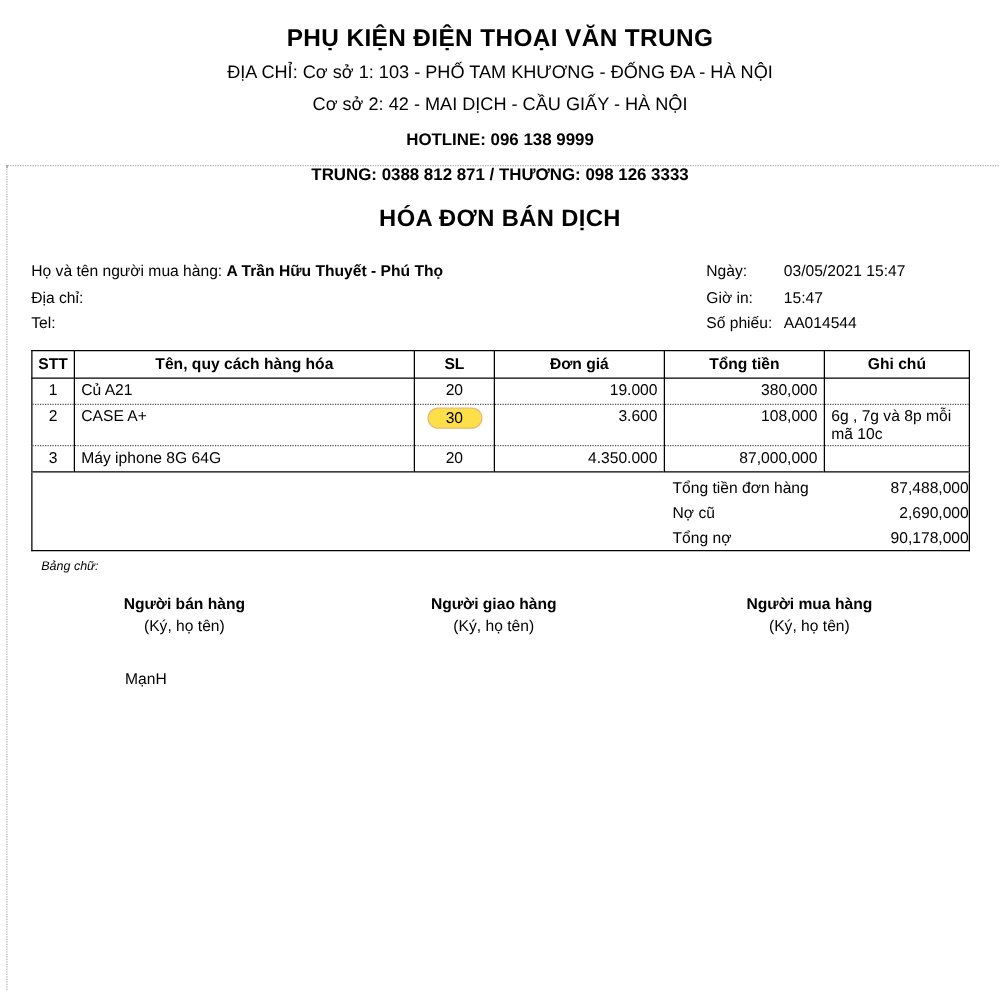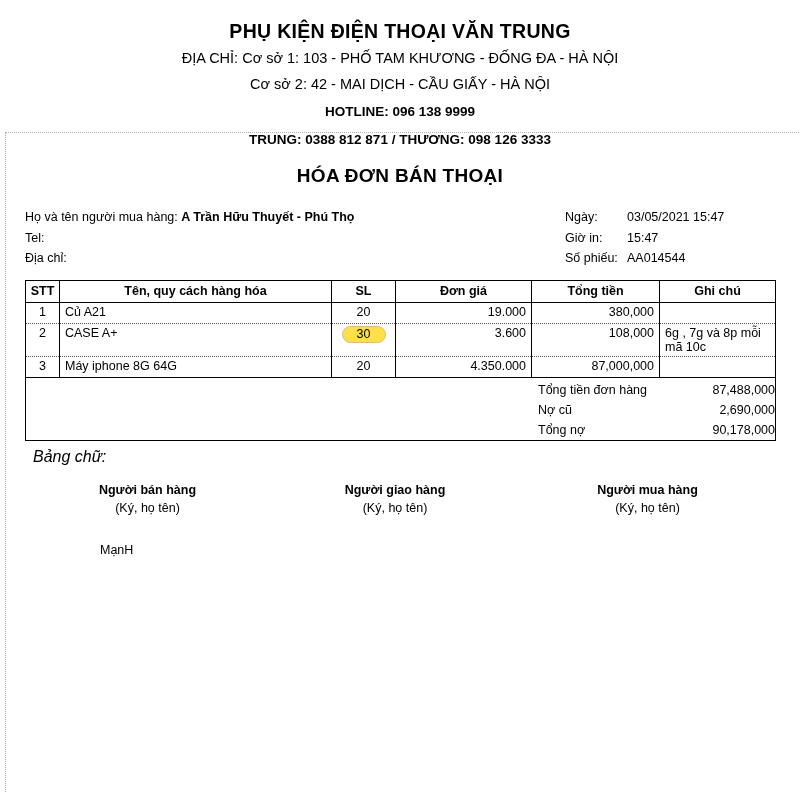--- a/index.html
+++ b/index.html
@@ -134,21 +134,21 @@
     display: flex;
     justify-content: flex-end;
     padding-top: 3px;
   }
   .sum-labels { text-align: left; line-height: 1.58; padding-right: 10px; }
   .sum-values { text-align: right; line-height: 1.58; width: 118px; }
 
   
   .bangchu {
     margin: 7px 0 0 33px;
-    font-size: 16px;
+    font-size: 10px;
     font-style: italic;
   }
   .sign-row {
     display: flex;
     margin: 17px 25px 0 25px;
   }
   .sign-col {
     text-align: center;
     font-size: 12.5px;
   }
@@ -167,34 +167,34 @@
 
 <div id="page">
 
   <div id="page-frame"></div>
 
   <div class="shop-title">PHỤ KIỆN ĐIỆN THOẠI VĂN TRUNG</div>
   <div class="shop-addr">ĐỊA CHỈ: Cơ sở 1: 103 - PHỐ TAM KHƯƠNG - ĐỐNG ĐA - HÀ NỘI</div>
   <div class="shop-addr">Cơ sở 2: 42 - MAI DỊCH - CẦU GIẤY - HÀ NỘI</div>
   <div class="shop-hotline">HOTLINE: 096 138 9999</div>
   <div class="shop-hotline">TRUNG: 0388 812 871 / THƯƠNG:  098 126 3333</div>
-  <div class="doc-title">HÓA ĐƠN BÁN THOẠI</div>
+  <div class="doc-title">HÓA ĐƠN BÁN DỊCH</div>
 
   <div class="meta-wrap">
     <div class="meta-left">
       <div>
         <span>Họ và tên người mua hàng:</span>
         <span class="bold">A Trần Hữu Thuyết - Phú Thọ</span>
       </div>
       <div>
+        <span>Địa chỉ:</span>
+        <span></span>
+      </div>
+      <div>
         <span>Tel:</span>
-        <span></span>
-      </div>
-      <div>
-        <span>Địa chỉ:</span>
         <span></span>
       </div>
     </div>
     <div class="meta-right">
       <div class="mrow">
         <span class="mlabel">Ngày:</span>
         <span>03/05/2021 15:47</span>
       </div>
       <div class="mrow">
         <span class="mlabel">Giờ in:</span>

